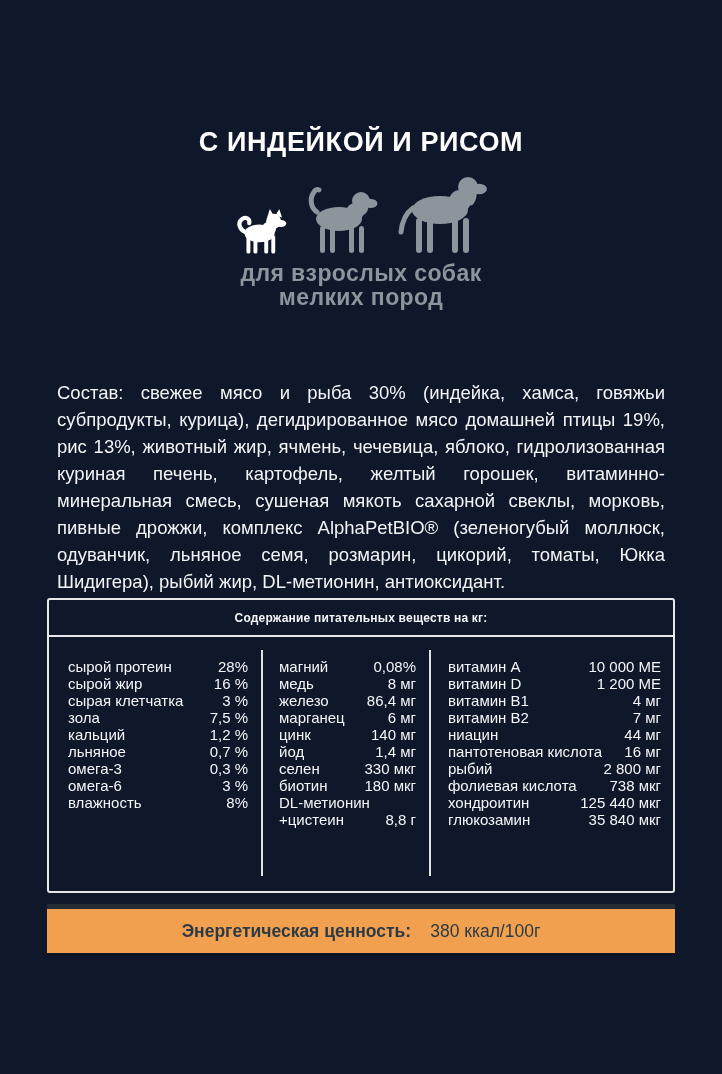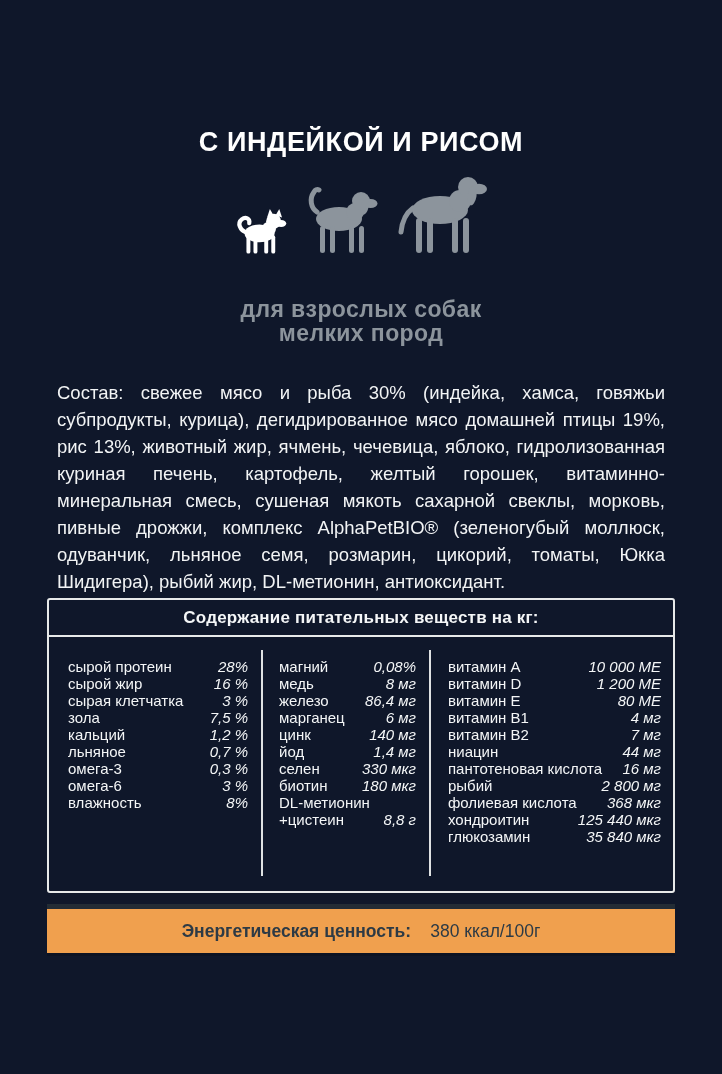--- a/index.html
+++ b/index.html
@@ -10,44 +10,44 @@
   .flavor-title {
     position:absolute; top:127px; left:0; right:0; text-align:center;
     color:#ffffff; font-size:27px; font-weight:bold; letter-spacing:0.6px;
   }
   .dogs-row {
     position:absolute; top:168px; left:0; right:0; height:86px;
     display:flex; justify-content:center; align-items:flex-end; gap:13px;
   }
   .subtitle {
     position:absolute; top:261px; left:0; right:0; text-align:center;
-    color:#8c949c; font-size:23px; font-weight:bold; line-height:24px; letter-spacing:0.4px;margin-top:36px;
+    color:#8c949c; font-size:23px; font-weight:bold; line-height:24px; letter-spacing:0.4px;
   }
   .composition {
     position:absolute; top:360px; left:57px; width:608px;
     color:#f2f4f5; font-size:18.5px; line-height:27px; text-align:justify;
   }
   .composition b { font-weight:normal; }
   .nutrition {
     position:absolute; top:598px; left:47px; width:628px; height:295px;
     border:2px solid #e7e9e9; border-radius:3px; box-sizing:border-box; color:#f4f6f7;
   }
   .nutrition-header {
     height:37px; border-bottom:2px solid #e7e9e9; box-sizing:border-box;
     display:flex; align-items:center; justify-content:center;
-    font-weight:bold; font-size:17px; letter-spacing:0.2px;
+    font-weight:bold; font-size:12px; letter-spacing:0.2px;
   }
   .nutrition-body { display:flex; height:calc(100% - 37px); }
   .ncol { padding-top:21px; box-sizing:border-box; }
   .ncol-1 { width:212px; padding-left:19px; padding-right:13px; }
   .ncol-2 { width:166px; padding-left:16px; padding-right:13px; }
   .ncol-3 { flex:1; padding-left:17px; padding-right:12px; }
   .vdivider { width:2px; background:#dfe2e3; margin:13px 0 15px; }
   .nrow { display:flex; justify-content:space-between; line-height:17px; font-size:15px; white-space:nowrap;align-items:center; }
-  .nrow .val { text-align:right; padding-left:6px;font-style:italic; }
+  .nrow .val { text-align:right; padding-left:6px; }
   .energy-bar {
     position:absolute; top:909px; left:47px; width:628px; height:44px;
     background:#f0a04e; color:#2d3a45; font-size:17.5px;
     display:flex; align-items:center; justify-content:center; gap:19px;
     box-shadow:0 -5px 0 #232c35, 0 3px 0 rgba(0,0,0,0.15);
   }
   .energy-bar .lbl { font-weight:bold; }
   .dog { display:block; }
 </style>
 </head>
@@ -221,24 +221,20 @@
           <div class="nrow">
             <span class="lbl">витамин A</span>
             <span class="val">10 000 МЕ</span>
           </div>
 
           <div class="nrow">
             <span class="lbl">витамин D</span>
             <span class="val">1 200 МЕ</span>
           </div>
 
-          <div class="nrow">
-            <span class="lbl">витамин E</span>
-            <span class="val">80 МЕ</span>
-          </div>
 
           <div class="nrow">
             <span class="lbl">витамин B1</span>
             <span class="val">4 мг</span>
           </div>
 
           <div class="nrow">
             <span class="lbl">витамин B2</span>
             <span class="val">7 мг</span>
           </div>
@@ -254,21 +250,21 @@
             <span class="val">16 мг</span>
           </div>
 
           <div class="nrow">
             <span class="lbl">рыбий</span>
             <span class="val">2 800 мг</span>
           </div>
 
           <div class="nrow">
             <span class="lbl">фолиевая кислота</span>
-            <span class="val">368 мкг</span>
+            <span class="val">738 мкг</span>
           </div>
 
           <div class="nrow">
             <span class="lbl">хондроитин</span>
             <span class="val">125 440 мкг</span>
           </div>
 
           <div class="nrow">
             <span class="lbl">глюкозамин</span>
             <span class="val">35 840 мкг</span>

